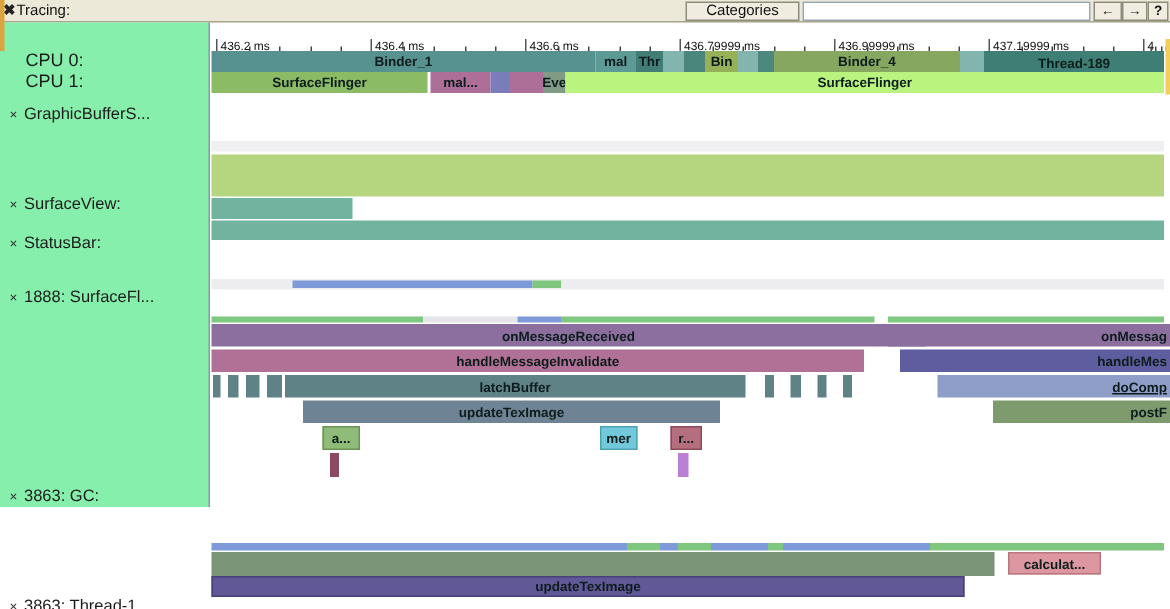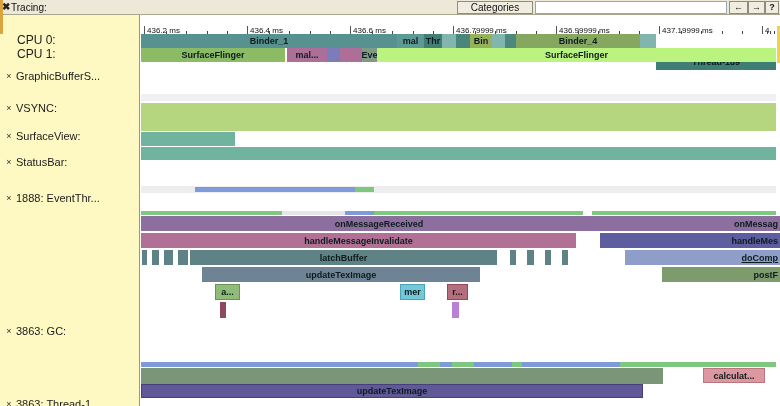--- a/index.html
+++ b/index.html
@@ -14,21 +14,21 @@
   #btn-categories{left:457px;width:76px;font-size:10px;}
   #filter-field{position:absolute;left:535px;top:1px;width:192px;height:13px;box-sizing:border-box;background:#fff;border:1px solid #98a5b2;font-size:9px;padding:0 2px;}
   #btn-back{left:729px;width:19px;}
   #btn-forward{left:748px;width:17px;}
   #btn-help{left:765px;width:14px;font-weight:bold;}
 
   
   .accent{position:absolute;}
 
   
-  .sidebar{position:absolute;left:0;top:15px;width:140px;height:391px;background:#fef9c3;border-right:1px solid #8b98a5;box-sizing:border-box;}
+  .sidebar{position:absolute;left:0;top:15px;width:140px;height:323px;background:#86efac;border-right:1px solid #8b98a5;box-sizing:border-box;}
   .side-row{position:absolute;left:0;width:140px;height:14px;white-space:nowrap;overflow:hidden;}
   .close-x{display:inline-block;width:10px;margin-left:4px;font-size:9px;color:#333;text-align:center;vertical-align:top;line-height:14px;}
   .side-label{font-size:11px;color:#1b1b1b;line-height:14px;vertical-align:top;}
   .side-label.large{font-size:12px;}
 
   
   .ruler{position:absolute;left:141px;top:26px;width:639px;height:8px;background:#fff;}
   .ruler-seg{position:absolute;top:0;height:8px;border-left:1px solid #555;box-sizing:border-box;}
   .ruler-label{position:absolute;left:2px;top:0;font-size:8px;color:#111;white-space:nowrap;}
   .ruler-tick{position:absolute;bottom:0;width:1px;height:3px;background:#444;}
@@ -49,24 +49,23 @@
     <input id="filter-field" value="" style="">
     <div class="tb-btn" id="btn-back">←</div>
     <div class="tb-btn" id="btn-forward">→</div>
     <div class="tb-btn" id="btn-help">?</div>
   </div>
 
   <div class="sidebar">
       <div class="side-row" style="top: 18px;"><span class="side-label large" style="margin-left: 17px;">CPU 0:</span></div>
       <div class="side-row" style="top: 32px;"><span class="side-label large" style="margin-left: 17px;">CPU 1:</span></div>
       <div class="side-row" style="top: 54px;"><span class="close-x">×</span><span class="side-label" style="margin-left: 2px;">GraphicBufferS...</span></div>
-      <div class="side-row" style="top: 86px;"><span class="close-x">×</span><span class="side-label" style="margin-left: 2px;">VSYNC:</span></div>
       <div class="side-row" style="top: 140px;"><span class="close-x">×</span><span class="side-label" style="margin-left: 2px;">StatusBar:</span></div>
       <div class="side-row" style="top: 114px;"><span class="close-x">×</span><span class="side-label" style="margin-left: 2px;">SurfaceView:</span></div>
-      <div class="side-row" style="top: 176px;"><span class="close-x">×</span><span class="side-label" style="margin-left: 2px;">1888: EventThr...</span></div>
+      <div class="side-row" style="top: 176px;"><span class="close-x">×</span><span class="side-label" style="margin-left: 2px;">1888: SurfaceFl...</span></div>
       <div class="side-row" style="top: 309px;"><span class="close-x">×</span><span class="side-label" style="margin-left: 2px;">3863: GC:</span></div>
       <div class="side-row" style="top: 334px; margin-top: 48px;"><span class="close-x">×</span><span class="side-label" style="margin-left: 2px;">3863: Thread-1...</span></div>
     </div>
 
   <div class="ruler">
       <div class="ruler-seg" style="left: 3px; width: 103px;">
         <span class="ruler-label">436.2 ms</span>
         <div class="ruler-tick" style="left: 21px;"></div>
         <div class="ruler-tick" style="left: 41px;"></div>
         <div class="ruler-tick" style="left: 62px;"></div>
@@ -120,21 +119,21 @@
       <div class="bar" style="left: 141px; top: 34px; width: 256px; height: 14px; background: rgb(87, 146, 144);">Binder_1</div>
       <div class="bar" style="left: 397px; top: 34px; width: 27px; height: 14px; background: rgb(93, 154, 150);">mal</div>
       <div class="bar" style="left: 424px; top: 34px; width: 18px; height: 14px; background: rgb(66, 126, 118);">Thr</div>
       <div class="bar" style="left: 442px; top: 34px; width: 14px; height: 14px; background: rgb(130, 181, 174);"></div>
       <div class="bar" style="left: 456px; top: 34px; width: 14px; height: 14px; background: rgb(75, 134, 124);"></div>
       <div class="bar" style="left: 470px; top: 34px; width: 22px; height: 14px; background: rgb(150, 177, 87);">Bin</div>
       <div class="bar" style="left: 492px; top: 34px; width: 13px; height: 14px; background: rgb(130, 181, 174);"></div>
       <div class="bar" style="left: 505px; top: 34px; width: 11px; height: 14px; background: rgb(77, 136, 126);"></div>
       <div class="bar" style="left: 516px; top: 34px; width: 124px; height: 14px; background: rgb(133, 167, 95);">Binder_4</div>
       <div class="bar" style="left: 640px; top: 34px; width: 16px; height: 14px; background: rgb(130, 181, 174);"></div>
-      <div class="bar" style="left: 656px; top: 34px; width: 120px; height: 16px; background: rgb(63, 126, 116); margin-top: 20px;">Thread-189</div>
+      <div class="bar" style="left: 656px; top: 34px; width: 120px; height: 16px; background: rgb(63, 126, 116);">Thread-189</div>
       <div class="bar" style="left: 141px; top: 48px; width: 144px; height: 14px; background: rgb(140, 187, 102);">SurfaceFlinger</div>
       <div class="bar" style="left: 287px; top: 48px; width: 40px; height: 14px; background: rgb(173, 111, 151);">mal...</div>
       <div class="bar" style="left: 327px; top: 48px; width: 13px; height: 14px; background: rgb(123, 124, 186);"></div>
       <div class="bar" style="left: 340px; top: 48px; width: 22px; height: 14px; background: rgb(173, 111, 151);"></div>
       <div class="bar" style="left: 362px; top: 48px; width: 15px; height: 14px; background: rgb(127, 154, 133);">Eve</div>
       <div class="bar" style="left: 377px; top: 48px; width: 399px; height: 14px; background: rgb(186, 244, 126);">SurfaceFlinger</div>
       <div class="bar" style="left: 141px; top: 94px; width: 635px; height: 7px; background: rgb(240, 240, 242);"></div>
       <div class="bar" style="left: 141px; top: 103px; width: 635px; height: 28px; background: rgb(181, 213, 127);"></div>
       <div class="bar" style="left: 141px; top: 132px; width: 94px; height: 14px; background: rgb(112, 179, 158);"></div>
       <div class="bar" style="left: 141px; top: 147px; width: 635px; height: 13px; background: rgb(112, 179, 158);"></div>
@@ -169,19 +168,19 @@
       <div class="bar" style="left: 452px; top: 302px; width: 7px; height: 16px; background: rgb(186, 128, 214);"></div>
       <div class="bar" style="left: 141px; top: 362px; width: 277px; height: 5px; background: rgb(127, 154, 217);"></div>
       <div class="bar" style="left: 418px; top: 362px; width: 22px; height: 5px; background: rgb(127, 199, 127);"></div>
       <div class="bar" style="left: 440px; top: 362px; width: 12px; height: 5px; background: rgb(127, 154, 217);"></div>
       <div class="bar" style="left: 452px; top: 362px; width: 22px; height: 5px; background: rgb(127, 199, 127);"></div>
       <div class="bar" style="left: 474px; top: 362px; width: 38px; height: 5px; background: rgb(127, 154, 217);"></div>
       <div class="bar" style="left: 512px; top: 362px; width: 10px; height: 5px; background: rgb(127, 199, 127);"></div>
       <div class="bar" style="left: 522px; top: 362px; width: 98px; height: 5px; background: rgb(127, 154, 217);"></div>
       <div class="bar" style="left: 620px; top: 362px; width: 156px; height: 5px; background: rgb(127, 199, 127);"></div>
       <div class="bar" style="left: 141px; top: 368px; width: 522px; height: 16px; background: rgb(122, 149, 119);"></div>
-      <div class="bar" style="left: 703px; top: 368px; width: 62px; height: 15px; background: rgb(220, 151, 160); border: 1px solid rgb(185, 118, 127);">calculat...</div>
+      <div class="bar" style="left: 672px; top: 368px; width: 62px; height: 15px; background: rgb(220, 151, 160); border: 1px solid rgb(185, 118, 127);">calculat...</div>
       <div class="bar" style="left: 141px; top: 384px; width: 502px; height: 14px; background: rgb(97, 88, 152); border: 1px solid rgb(70, 64, 122);">updateTexImage</div>
     </div>
 
 <div class="accent" style="left: 0px; top: 0px; width: 3px; height: 34px; background: rgb(220, 164, 62);"></div>
     <div class="accent" style="left: 777px; top: 26px; width: 3px; height: 37px; background: rgb(242, 207, 90);"></div>
   </div>
 
 </body></html>

